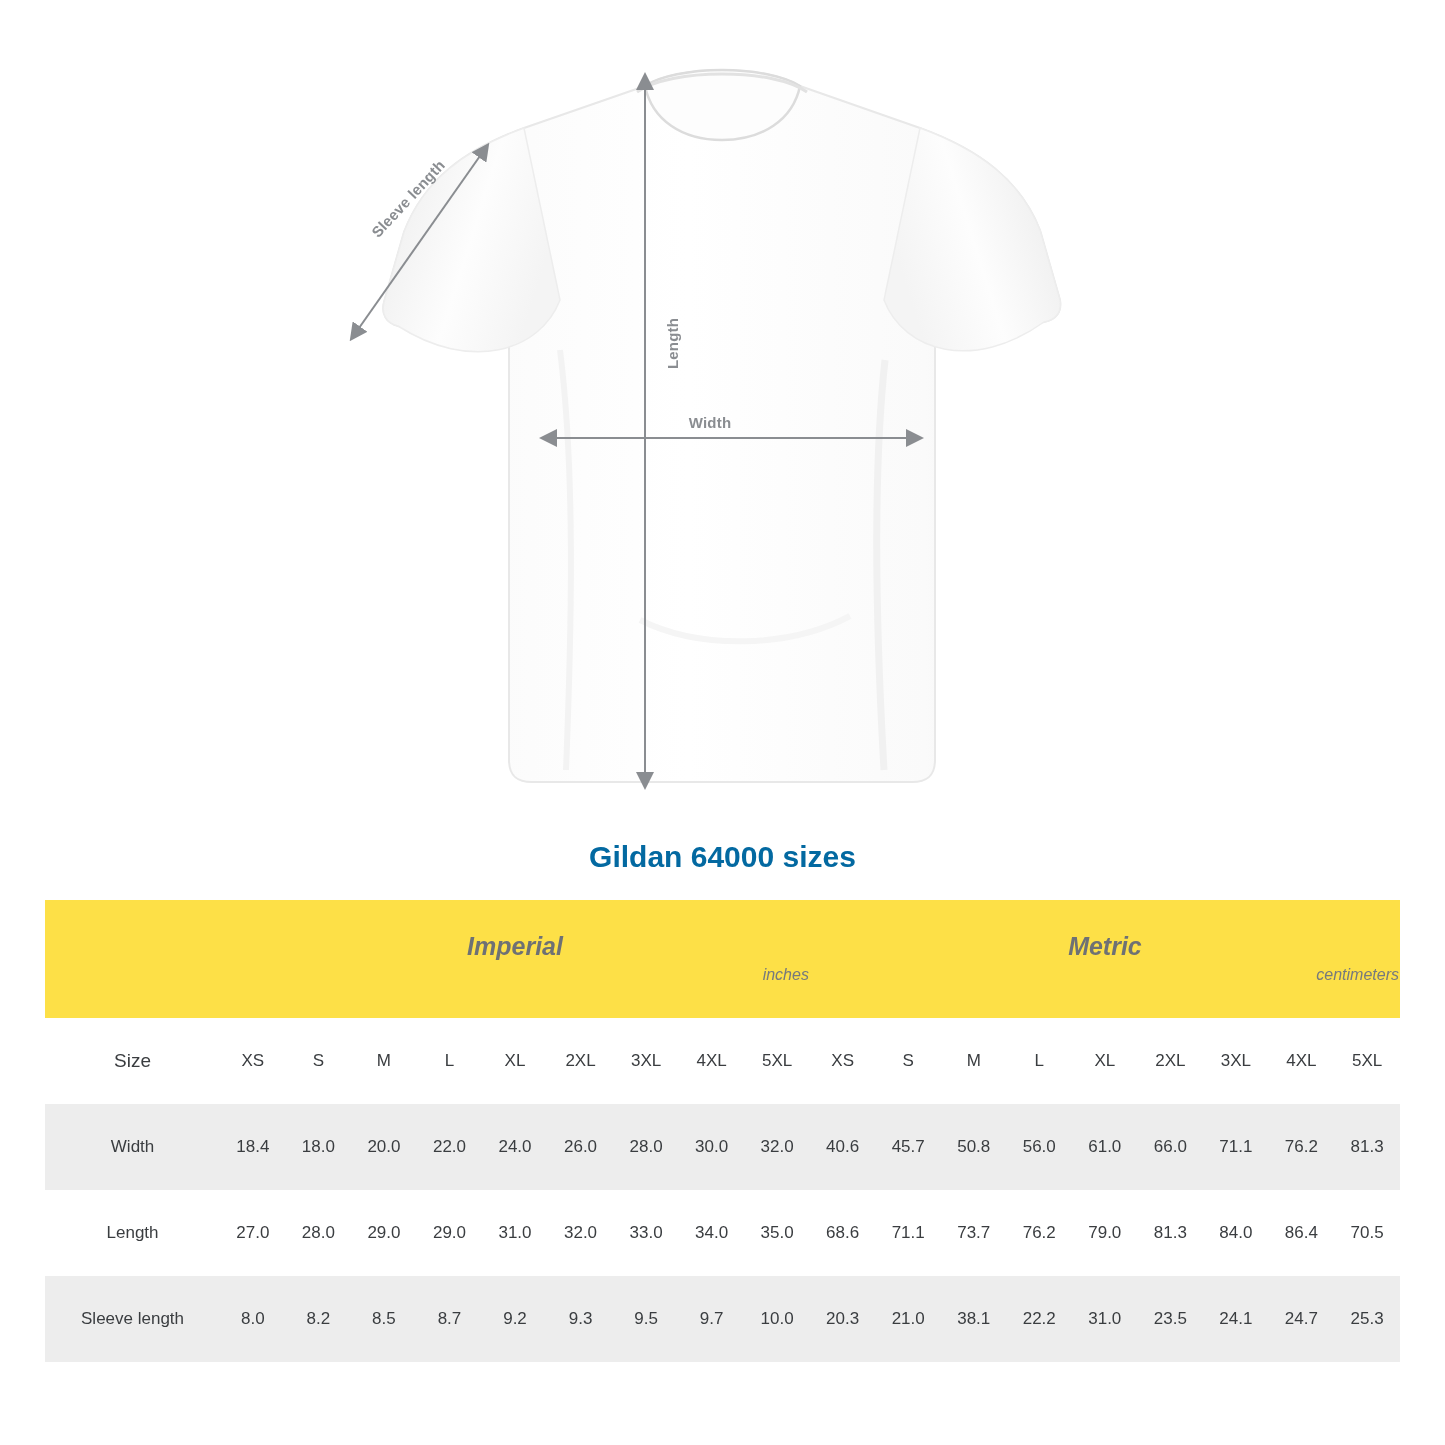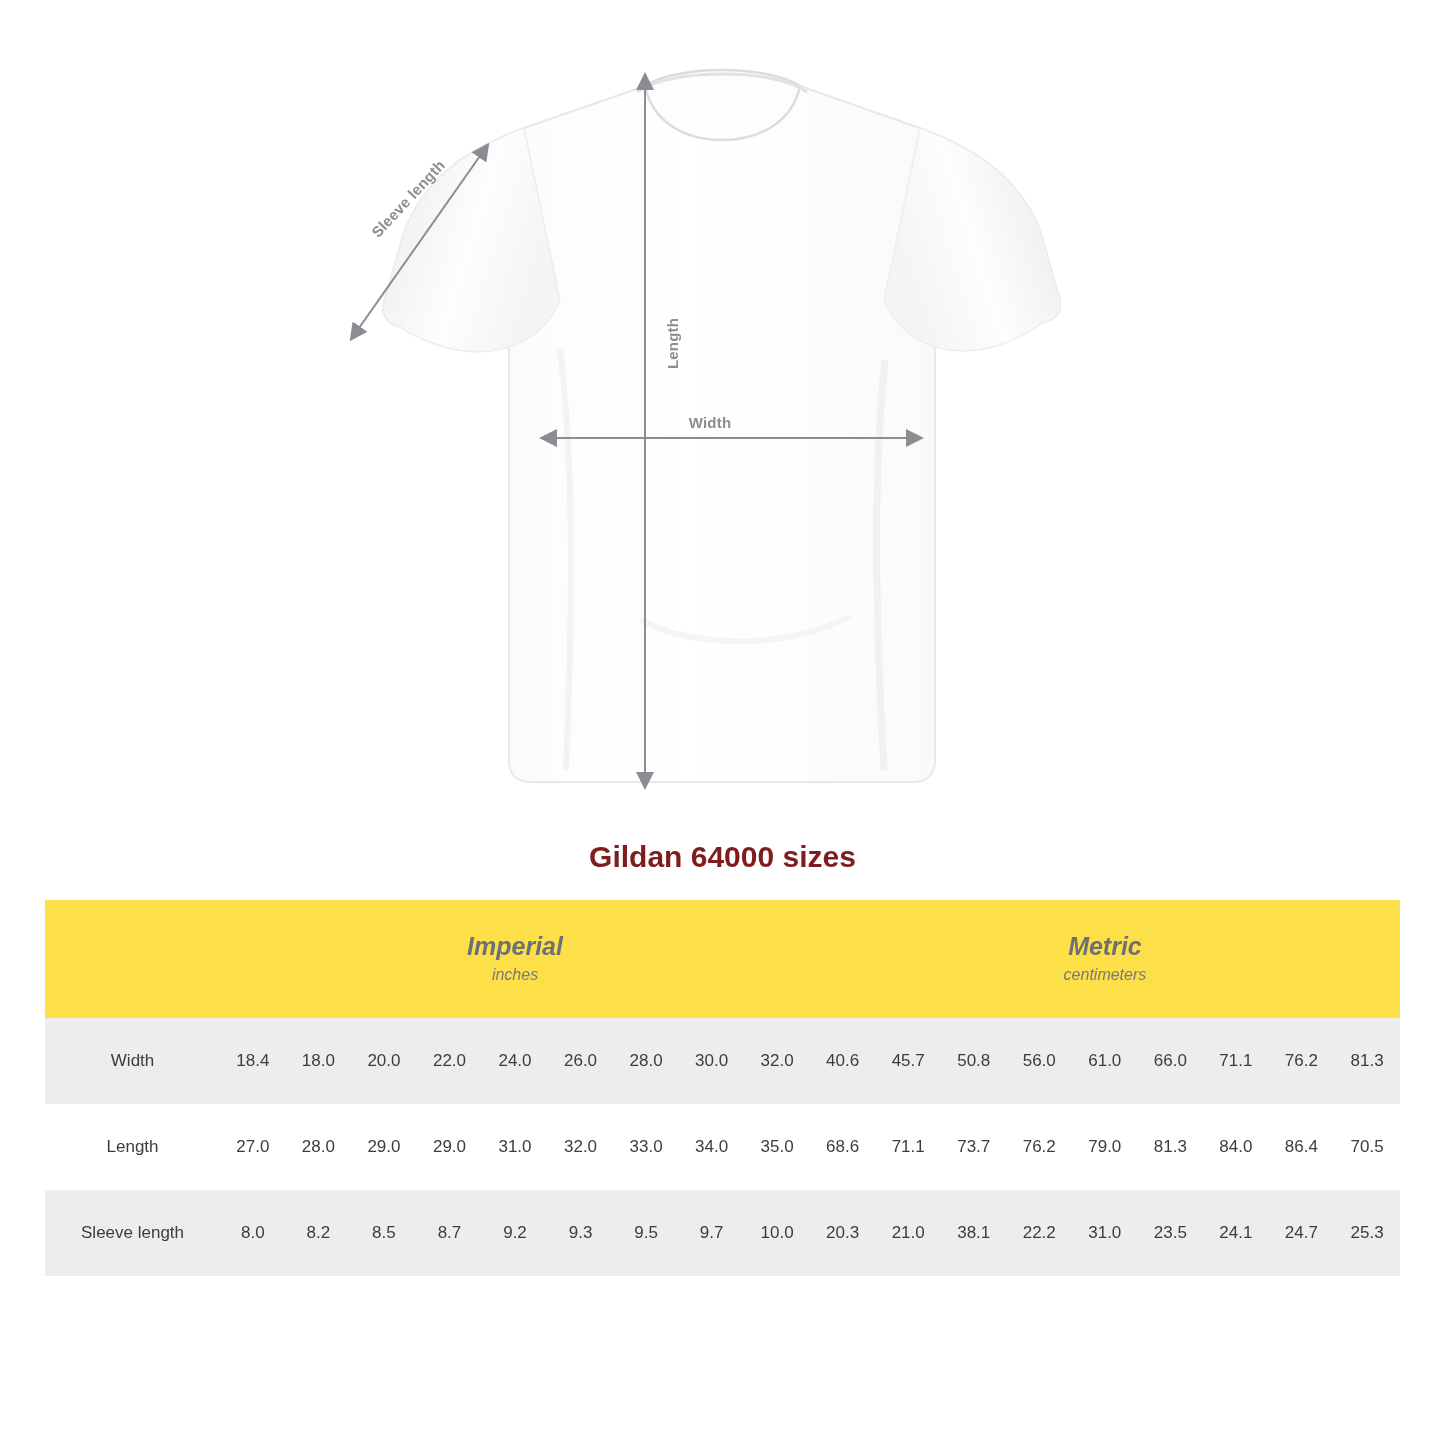--- a/index.html
+++ b/index.html
@@ -58,21 +58,21 @@
   }
 
   
   .chart-head {
     text-align: center;
     margin-top: 10px;
   }
   .chart-title {
     font-size: 30px;
     font-weight: bold;
-    color: #7f1d1d;
+    color: #0369a1;
     margin: 0 0 19px 0;
   }
   .chart-note {
     font-size: 17px;
     font-style: italic;
     color: #74777b;
     margin: 0;
   }
 
   
@@ -103,20 +103,21 @@
     font-style: italic;
     font-weight: bold;
     color: #6e7174;
     line-height: 1.25;
   }
   .unit-head .unit-sub {
     font-size: 16px;
     font-style: italic;
     color: #76797d;
     line-height: 1.6;
+    text-align: right;
   }
   .row-head td {
     background: #ffffff;
     height: 84px;
     font-size: 19px;
     font-weight: bold;
     color: #3b3e41;
   }
   .row-head td.size-cell {
     font-size: 19px;
@@ -252,20 +253,41 @@
         <td colspan="9">
           <div class="unit-name">Imperial</div>
           <div class="unit-sub">inches</div>
         </td>
         <td colspan="9">
           <div class="unit-name">Metric</div>
           <div class="unit-sub">centimeters</div>
         </td>
       </tr>
 
+      <tr class="row-head">
+        <td class="rowlabel size-cell">Size</td>
+        <td>XS</td>
+        <td>S</td>
+        <td>M</td>
+        <td>L</td>
+        <td>XL</td>
+        <td>2XL</td>
+        <td>3XL</td>
+        <td>4XL</td>
+        <td>5XL</td>
+        <td>XS</td>
+        <td>S</td>
+        <td>M</td>
+        <td>L</td>
+        <td>XL</td>
+        <td>2XL</td>
+        <td>3XL</td>
+        <td>4XL</td>
+        <td>5XL</td>
+      </tr>
 
       <tr class="row-band">
         <td class="rowlabel">Width</td>
         <td class="val">18.4</td>
         <td class="val">18.0</td>
         <td class="val">20.0</td>
         <td class="val">22.0</td>
         <td class="val">24.0</td>
         <td class="val">26.0</td>
         <td class="val">28.0</td>

